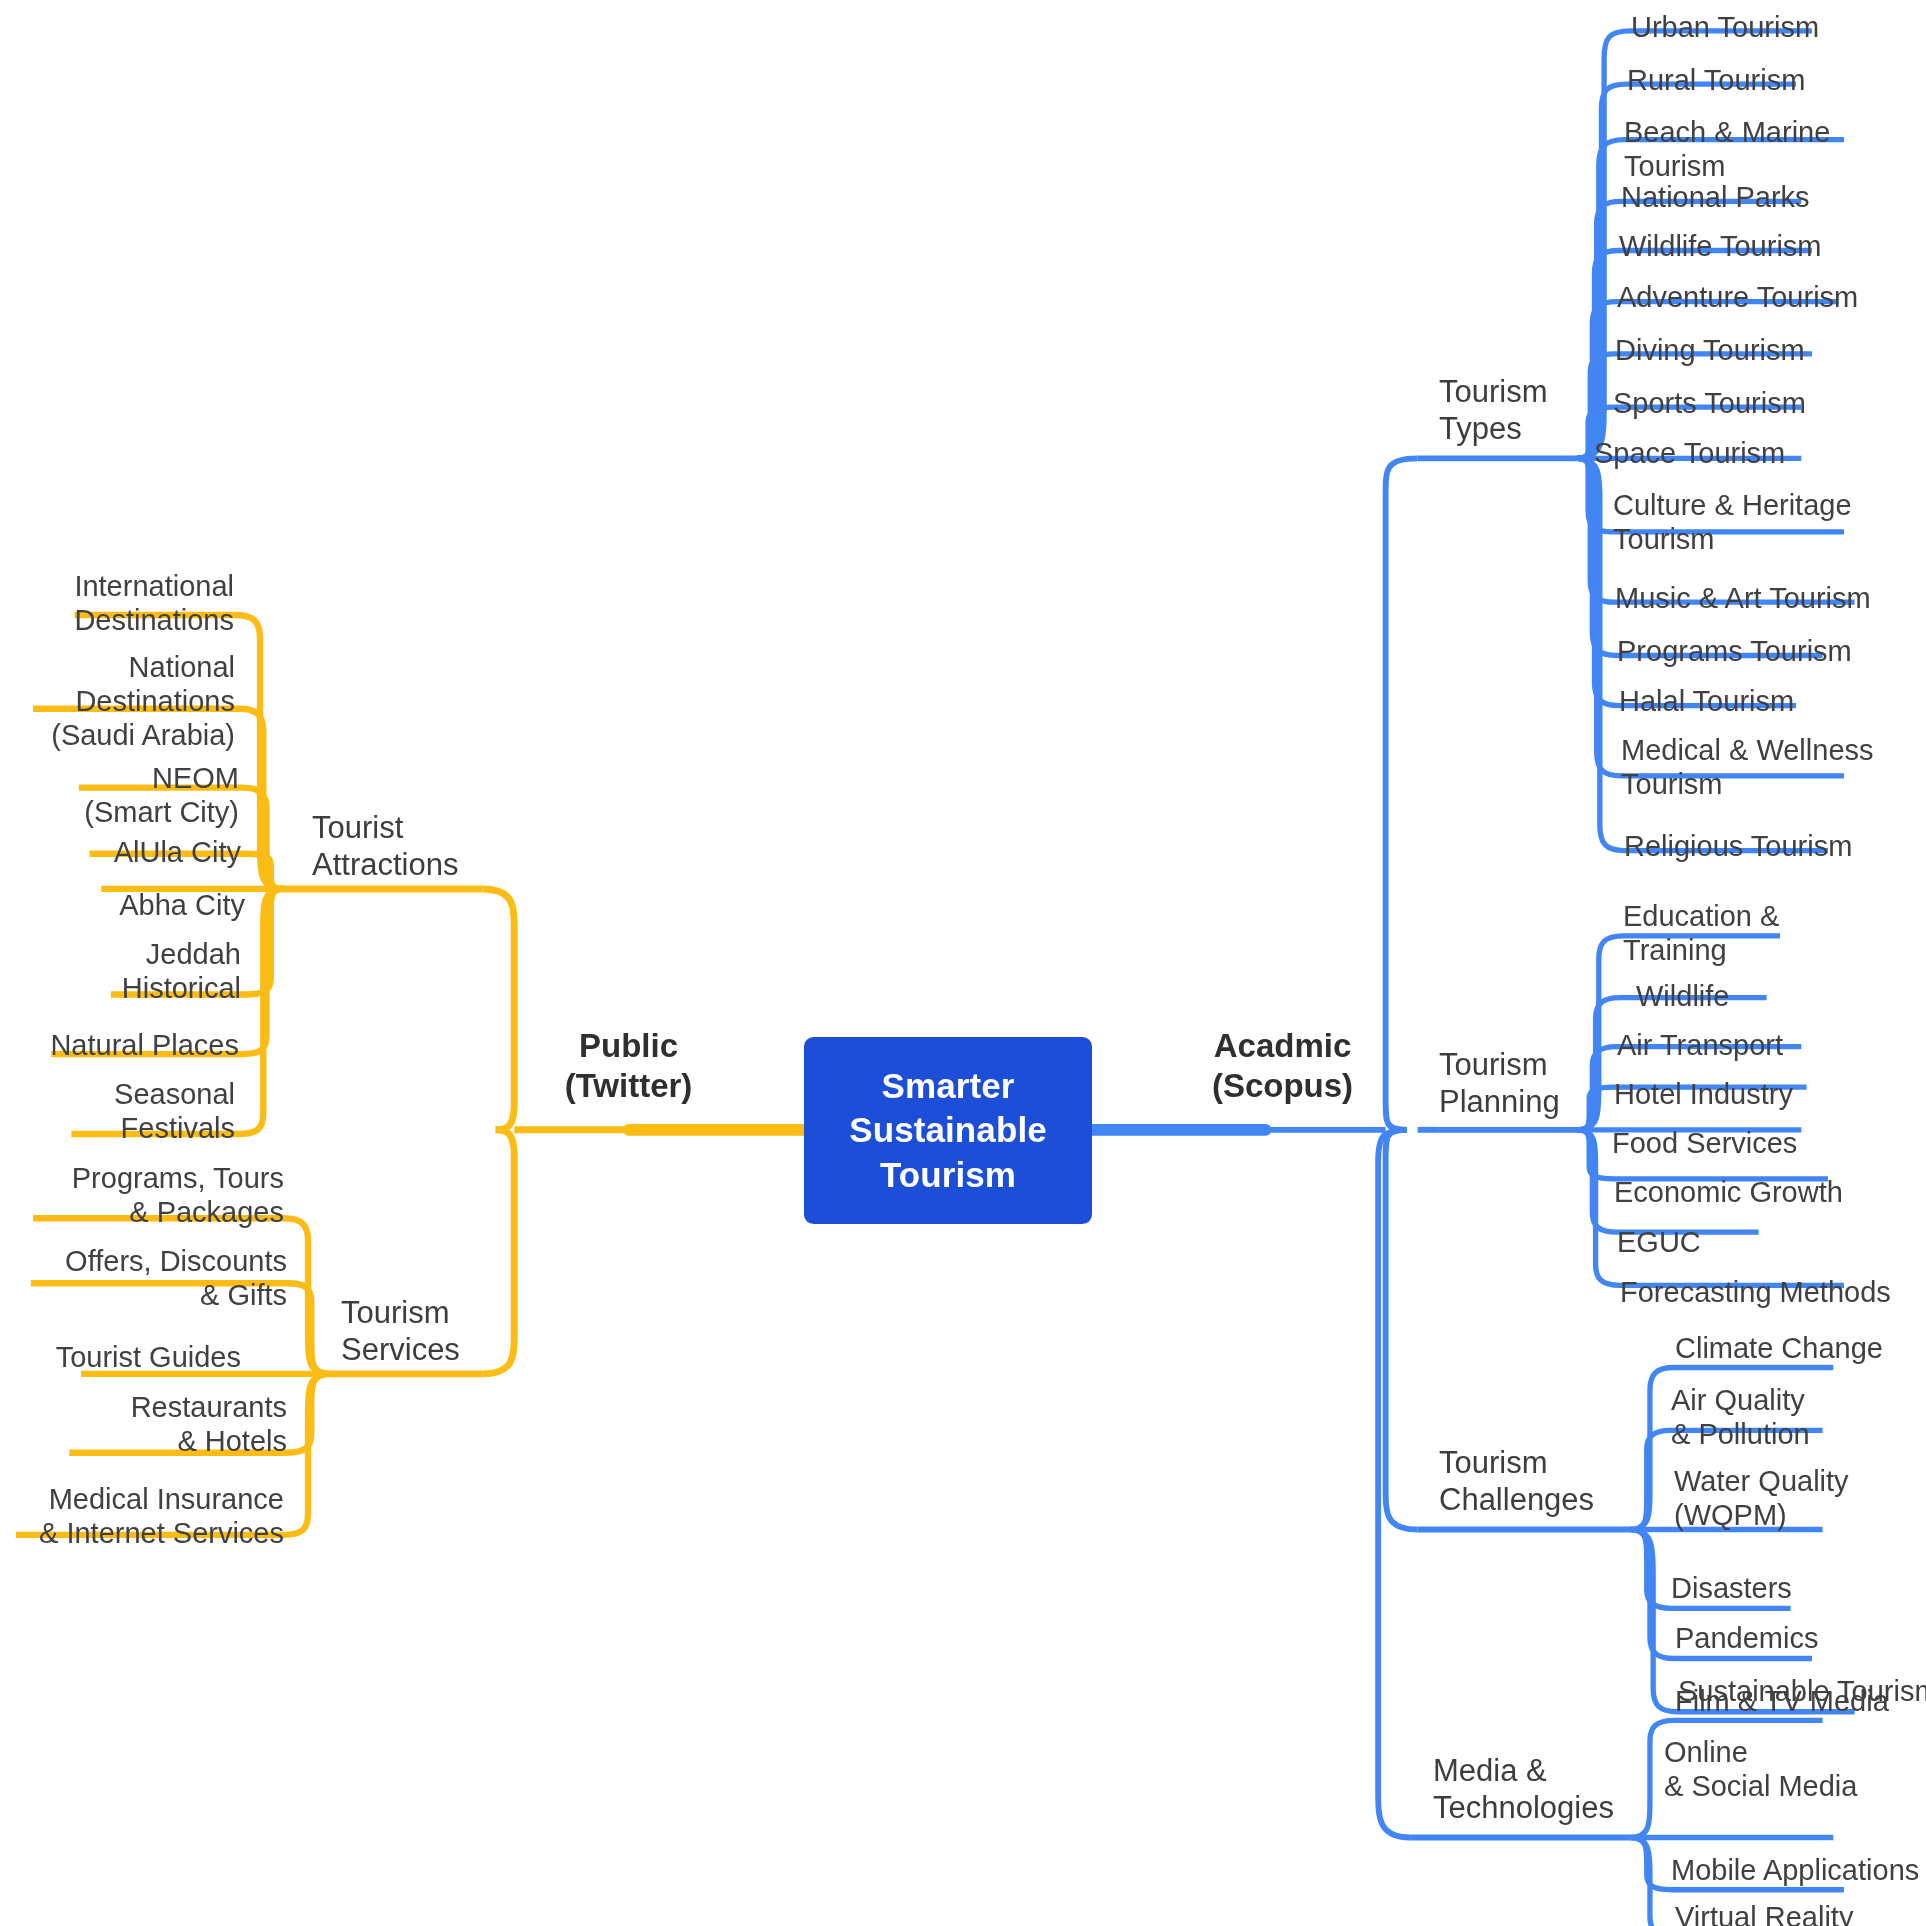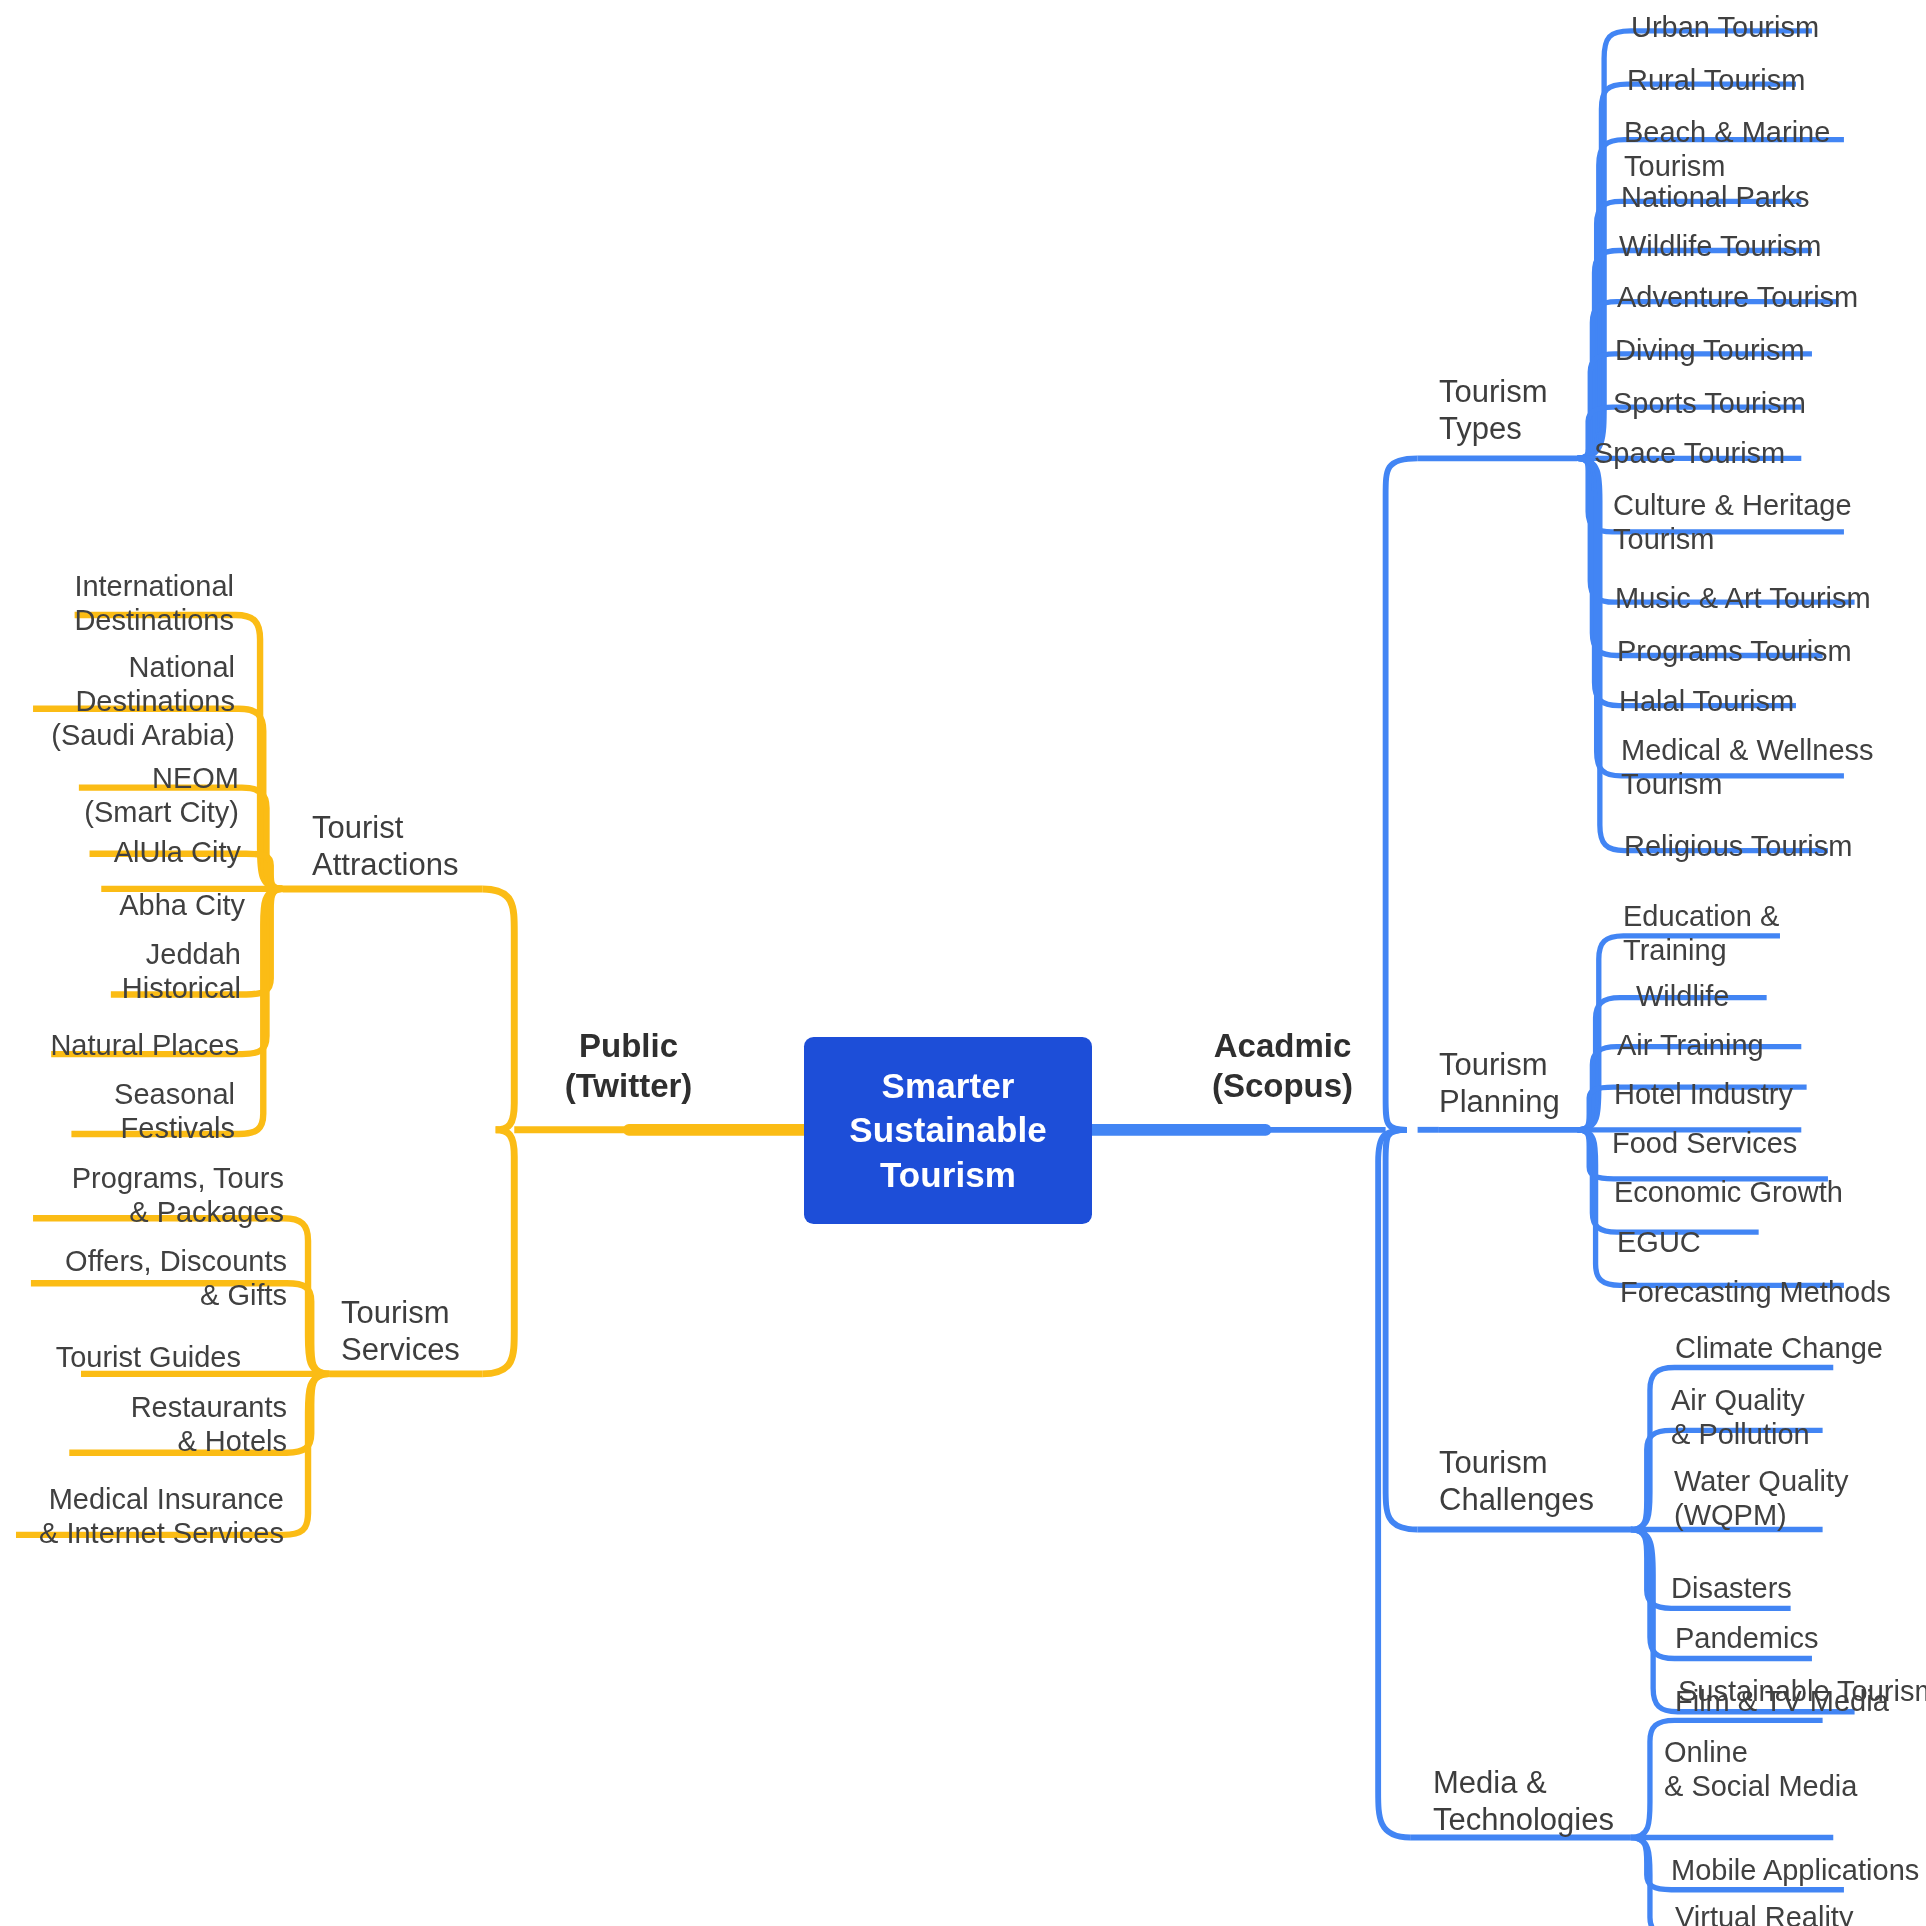--- a/index.html
+++ b/index.html
@@ -166,21 +166,21 @@
 (Twitter)</div>
   <div class="side-label" style="left:1181px; top:1026px; width:203px;">Acadmic
 (Scopus)</div>
 
   <div class="branch-label right" style="left:1439px; top:373px; width:171px;">Tourism
 Types</div>
   <div class="branch-label right" style="left:1439px; top:1046px; width:171px;">Tourism
 Planning</div>
   <div class="branch-label right" style="left:1439px; top:1444px; width:197px;">Tourism
 Challenges</div>
-  <div class="branch-label right" style="left:1433px; top:1752px; width:213px;margin-top:12px;">Media &amp;
+  <div class="branch-label right" style="left:1433px; top:1752px; width:213px;">Media &amp;
 Technologies</div>
 
   <div class="leaf right" style="left:1631px; top:10.7px; width:288px;">Urban Tourism</div>
   <div class="leaf right" style="left:1627px; top:64px; width:288px;">Rural Tourism</div>
   <div class="leaf right" style="left:1624px; top:116px; width:288px;">Beach &amp; Marine
 Tourism</div>
   <div class="leaf right" style="left:1621px; top:181px; width:288px;">National Parks</div>
   <div class="leaf right" style="left:1619px; top:230px; width:288px;">Wildlife Tourism</div>
   <div class="leaf right" style="left:1617px; top:281px; width:298px;">Adventure Tourism</div>
   <div class="leaf right" style="left:1615px; top:334px; width:288px;">Diving Tourism</div>
@@ -191,21 +191,21 @@
   <div class="leaf right" style="left:1615px; top:582px; width:309px;">Music &amp; Art Tourism</div>
   <div class="leaf right" style="left:1617px; top:635px; width:288px;">Programs Tourism</div>
   <div class="leaf right" style="left:1619px; top:685px; width:288px;">Halal Tourism</div>
   <div class="leaf right" style="left:1621px; top:734px; width:298px;">Medical &amp; Wellness
 Tourism</div>
   <div class="leaf right" style="left:1624px; top:830px; width:288px;">Religious Tourism</div>
 
   <div class="leaf right" style="left:1623px; top:900px; width:256px;">Education &amp;
 Training</div>
   <div class="leaf right" style="left:1636px; top:980px; width:256px;">Wildlife</div>
-  <div class="leaf right" style="left:1617px; top:1029px; width:256px;">Air Training</div>
+  <div class="leaf right" style="left:1617px; top:1029px; width:256px;">Air Transport</div>
   <div class="leaf right" style="left:1614px; top:1078px; width:256px;">Hotel Industry</div>
   <div class="leaf right" style="left:1612px; top:1127px; width:256px;">Food Services</div>
   <div class="leaf right" style="left:1614px; top:1176px; width:288px;">Economic Growth</div>
   <div class="leaf right" style="left:1617px; top:1226px; width:256px;">EGUC</div>
   <div class="leaf right" style="left:1620px; top:1276px; width:309px;">Forecasting Methods</div>
 
   <div class="leaf right" style="left:1675px; top:1332px; width:256px;">Climate Change</div>
   <div class="leaf right" style="left:1671px; top:1384px; width:256px;">Air Quality
 &amp; Pollution</div>
   <div class="leaf right" style="left:1674px; top:1465px; width:256px;">Water Quality

